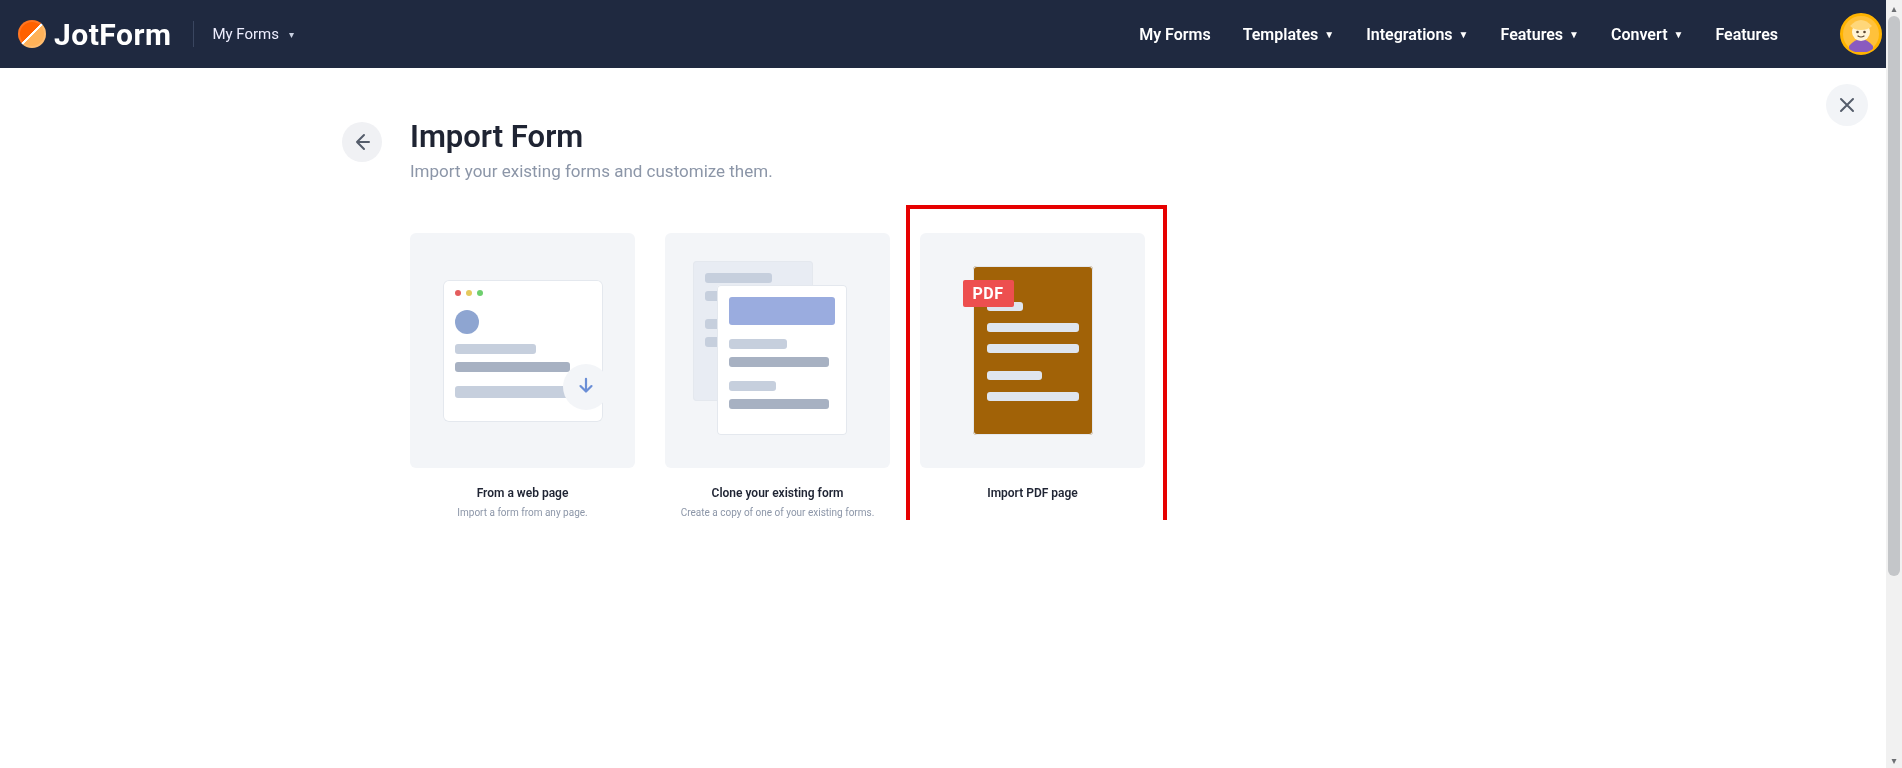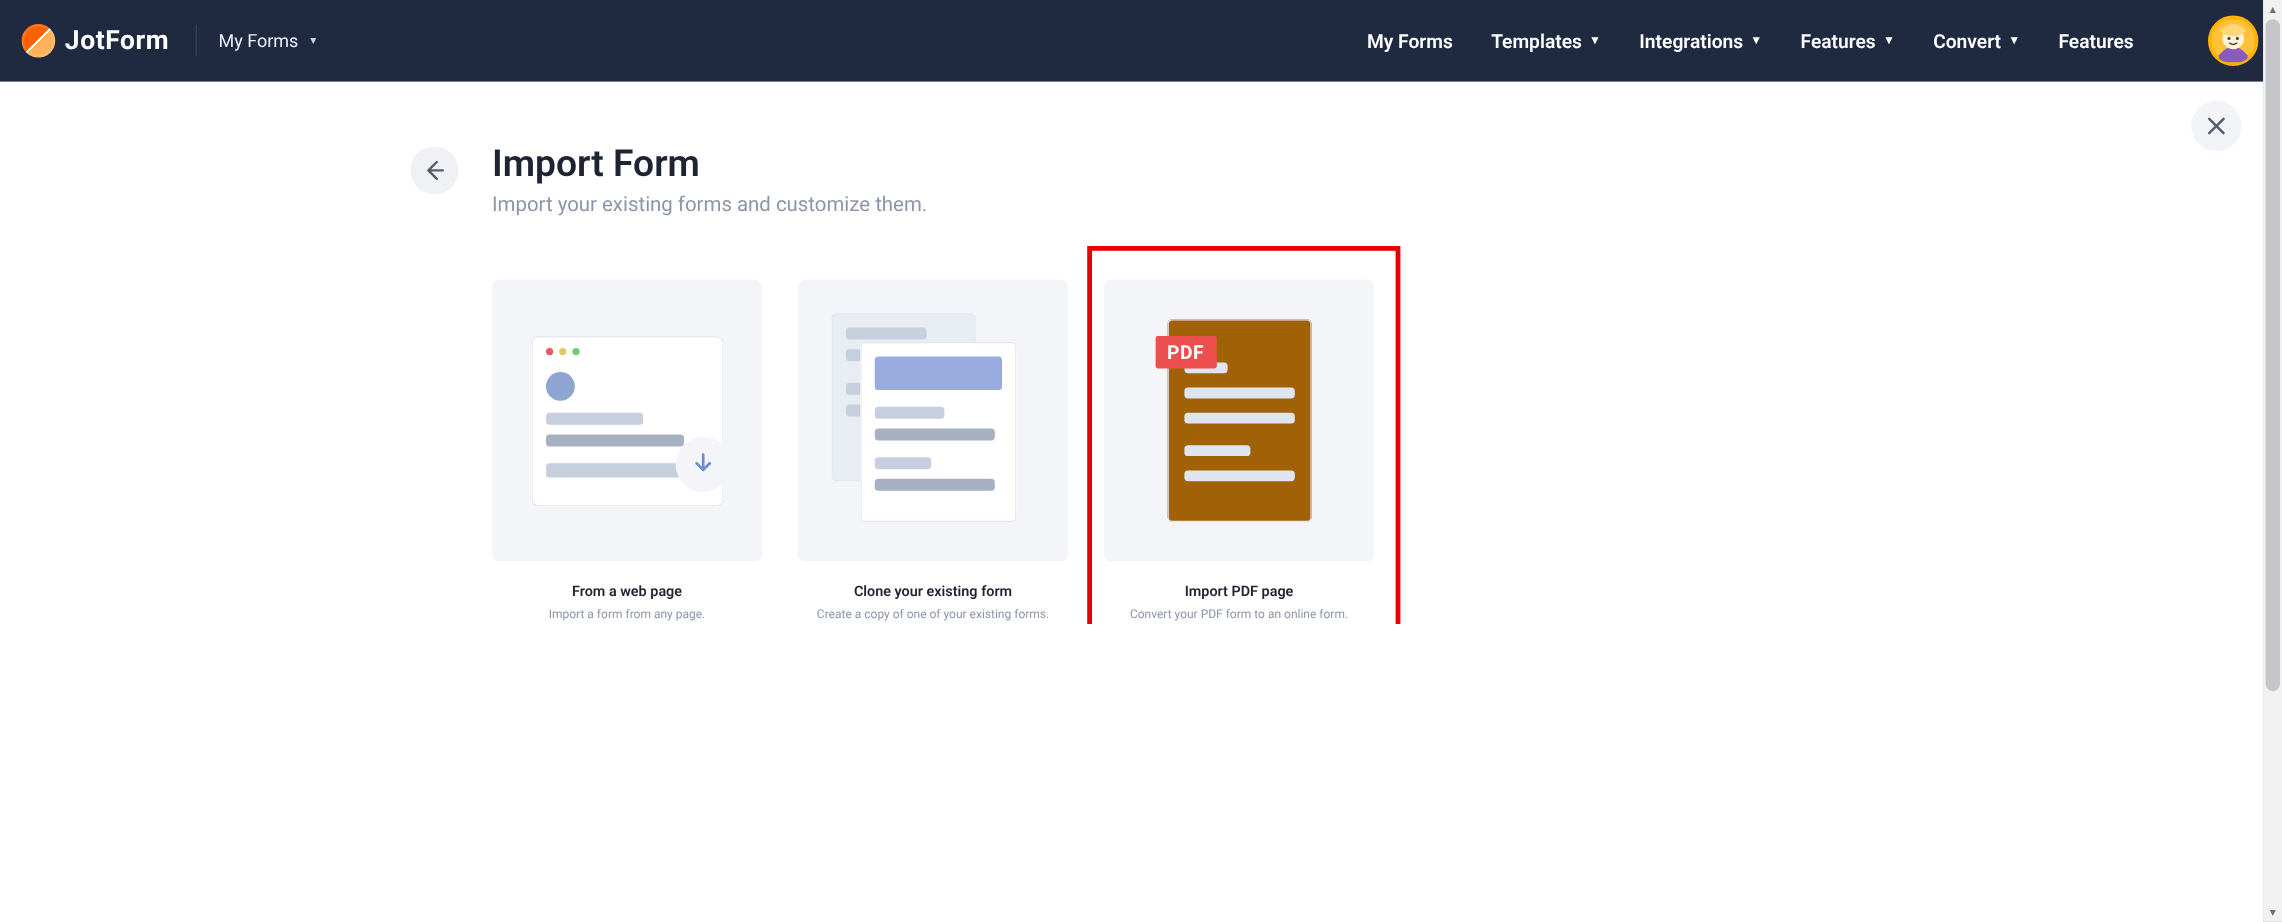--- a/index.html
+++ b/index.html
@@ -1,21 +1,21 @@
 <!DOCTYPE html>
 <html><head>
 <meta charset="utf-8">
 <style>
   * { box-sizing: border-box; margin: 0; padding: 0; }
   body { font-family: -apple-system, BlinkMacSystemFont, "Segoe UI", Roboto, Helvetica, Arial, sans-serif; background: #fff; color: #1f2433; width: 1902px; }
   .header { background: #1f2940; height: 68px; display: flex; align-items: center; padding: 0 20px 0 18px; }
   .logo { display: flex; align-items: center; gap: 8px; cursor: pointer; }
   .logo-mark { width: 28px; height: 28px; border-radius: 50%; background: linear-gradient(135deg,#ff6100 0%,#ff6100 48%,#fff 48%,#fff 52%, #ffb259 52%); position: relative; }
   .logo-mark::after{ content:""; position:absolute; inset:0; border-radius:50%; box-shadow: inset 0 0 0 2px #fff2; }
-  .logo-text { color:#fff; font-weight:700; font-size:22px; letter-spacing:.5px; }
+  .logo-text { color:#fff; font-weight:700; font-size:30px; letter-spacing:.5px; }
   .header-sep { width:1px; height:26px; background:#3a4660; margin:0 18px 0 22px; }
   .current-area { color:#eef; font-size:15px; display:flex; align-items:center; gap:10px; cursor:pointer; }
   .chev { font-size:10px; color:#c9d0e0; }
   .nav { margin-left:auto; display:flex; align-items:center; gap:32px; }
   .nav-item { color:#fff; font-size:16px; font-weight:600; display:flex; align-items:center; gap:6px; cursor:pointer; }
   .nav-item .tri { font-size:10px; }
   .avatar { width:42px; height:42px; border-radius:50%; background:#ffb400; border:2px solid #ffb400; display:flex; align-items:center; justify-content:center; margin-left:30px; cursor:pointer; overflow:hidden;}
   .avatar svg{width:36px;height:36px;}
   
   .page { position:relative; padding: 50px 0 0 0; }
@@ -181,21 +181,20 @@
           <div class="ill-pdf">
             <div class="pdf-tag">PDF</div>
             <div class="lbar" style="width:40%"></div>
             <div class="lbar" style="width:100%"></div>
             <div class="lbar" style="width:100%"></div>
             <div class="lbar" style="width:60%;margin-top:18px"></div>
             <div class="lbar" style="width:100%"></div>
           </div>
         </div>
         <div class="card-title">Import PDF page</div>
-        <div class="card-desc">Convert your PDF form to an online form.</div>
       </div>
 
     </div>
   </div>
 </div>
 
 <div class="scroll-track">
   <div class="scroll-btn" style="top:0">▴</div>
   <div class="scroll-thumb"></div>
   <div class="scroll-btn" style="bottom:0">▾</div>

